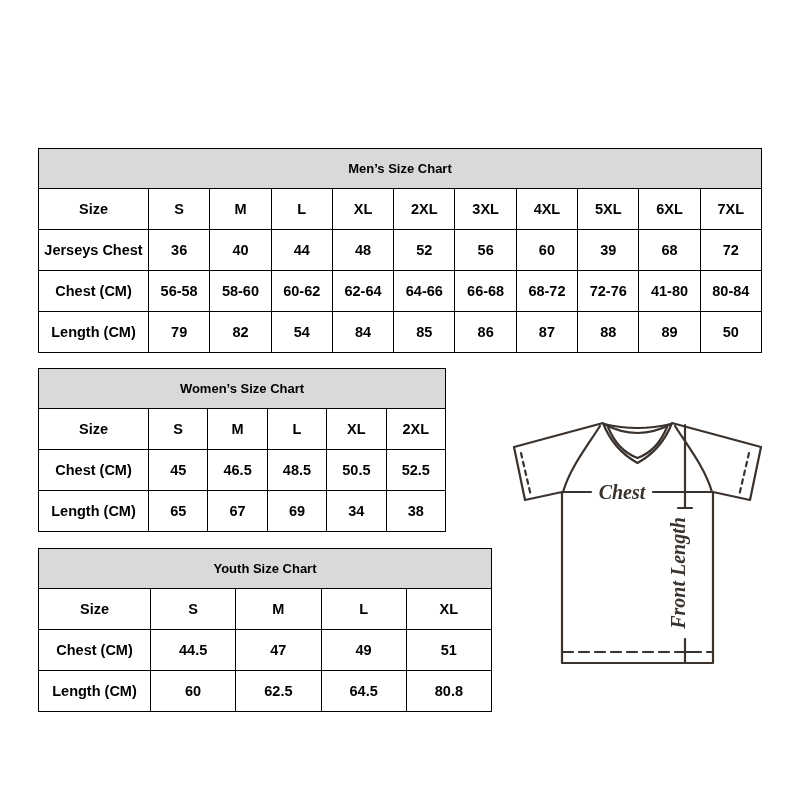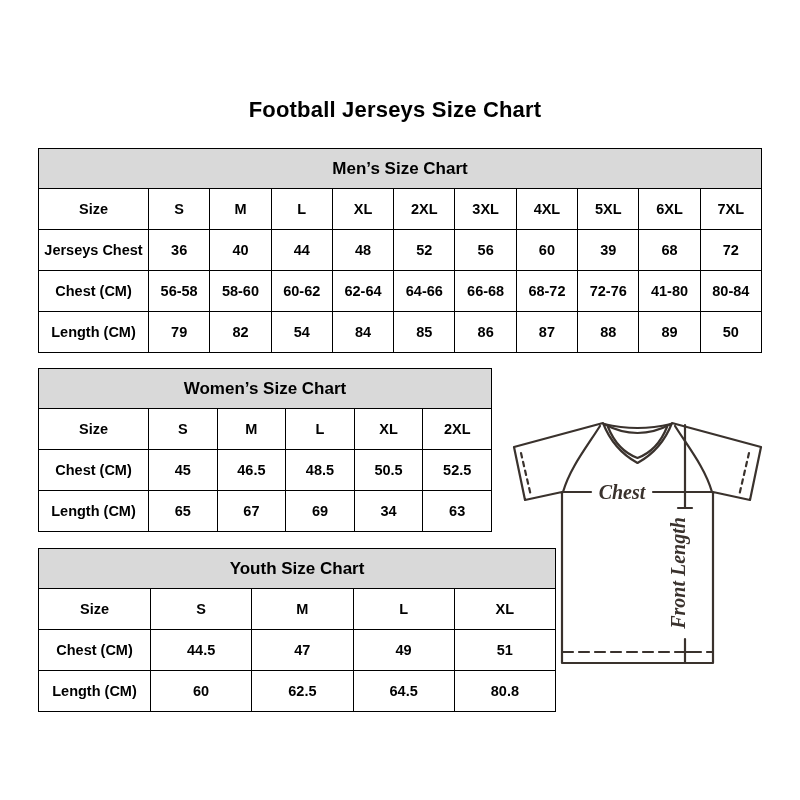--- a/index.html
+++ b/index.html
@@ -33,27 +33,27 @@
     text-align: center;
     vertical-align: middle;
     font-weight: bold;
     font-size: 14.5px;
     padding: 0;
     overflow: hidden;
     white-space: nowrap;
   }
   table.size-table tr.caption-row td {
     background: #d9d9d9;
-    font-size: 17px;
+    font-size: 13px;
     height: 39px;
   }
   table.size-table tr.data-row td { height: 40px; }
   #mens-table   { left: 38px; top: 148px; width: 724px; }
-  #womens-table { left: 38px; top: 368px; width: 454px; }
-  #youth-table  { left: 38px; top: 548px; width: 518px; }
+  #womens-table { left: 38px; top: 368px; width: 408px; }
+  #youth-table  { left: 38px; top: 548px; width: 454px; }
   .jersey-wrap {
     position: absolute;
     left: 500px;
     top: 400px;
     width: 270px;
     height: 290px;
   }
   .jersey-wrap svg { display: block; width: 270px; height: 290px; }
   .jersey-label {
     font-family: "Liberation Serif", serif;
@@ -61,21 +61,20 @@
     font-weight: bold;
     font-size: 20px;
     fill: #3a322d;
   }
 </style>
 </head>
 <body>
 
 <div class="stage">
 
-  <div class="page-title">Football Jerseys Size Chart</div>
 
   <table class="size-table" id="mens-table">
     <colgroup>
         <col style="width:110px">
         <col span="10">
       </colgroup>
     <tbody>
         <tr class="caption-row">
       <td colspan="11">Men’s Size Chart</td>
     </tr>
@@ -158,21 +157,21 @@
       <td>48.5</td>
       <td>50.5</td>
       <td>52.5</td>
     </tr>
     <tr class="data-row">
       <td>Length (CM)</td>
       <td>65</td>
       <td>67</td>
       <td>69</td>
       <td>34</td>
-      <td>63</td>
+      <td>38</td>
     </tr>
   </tbody>
     </table>
 
   <table class="size-table" id="youth-table">
     <colgroup>
         <col style="width:112px">
         <col span="4">
       </colgroup>
     <tbody>

